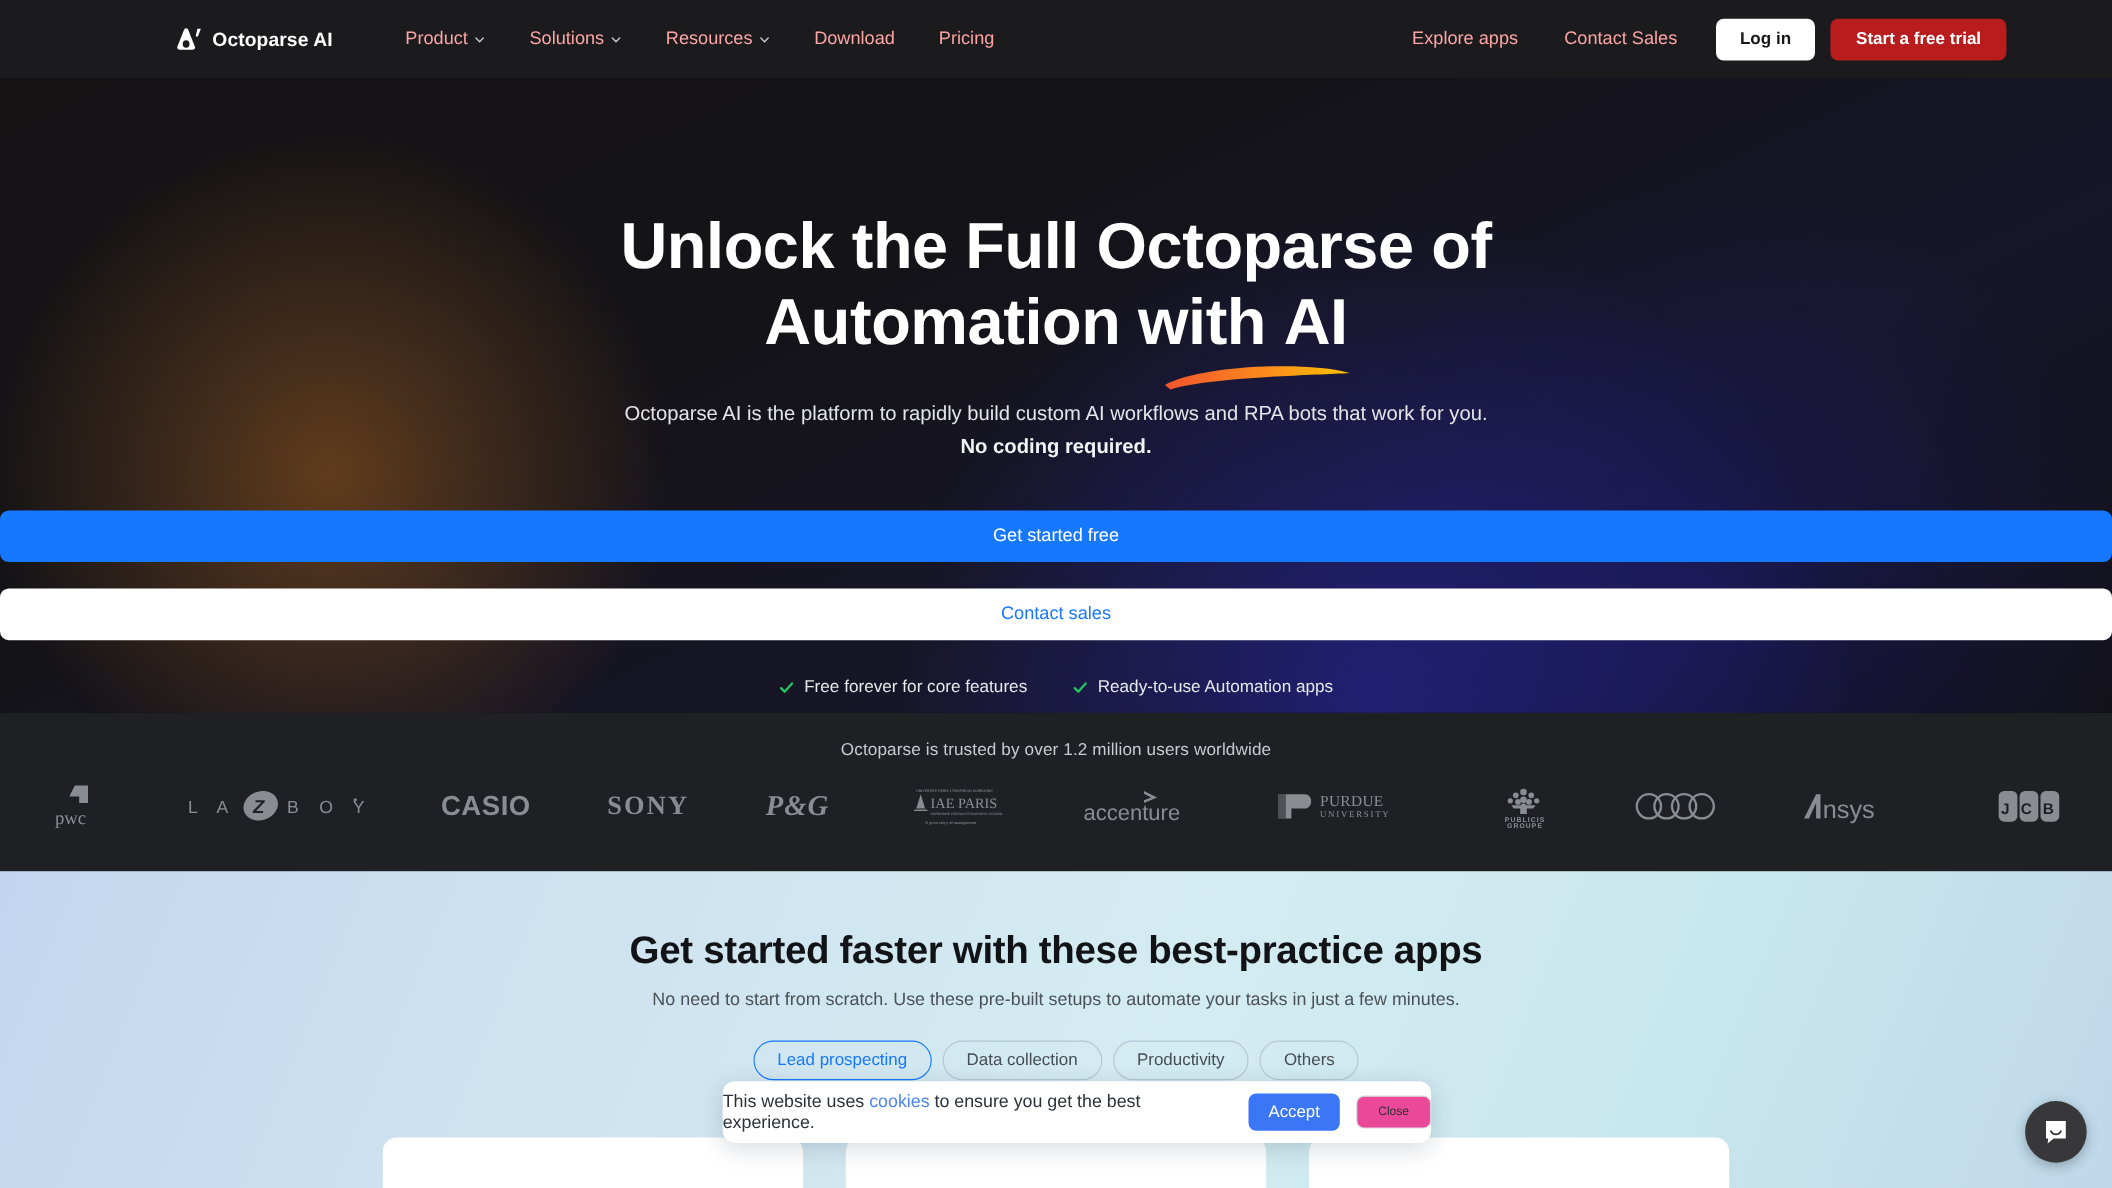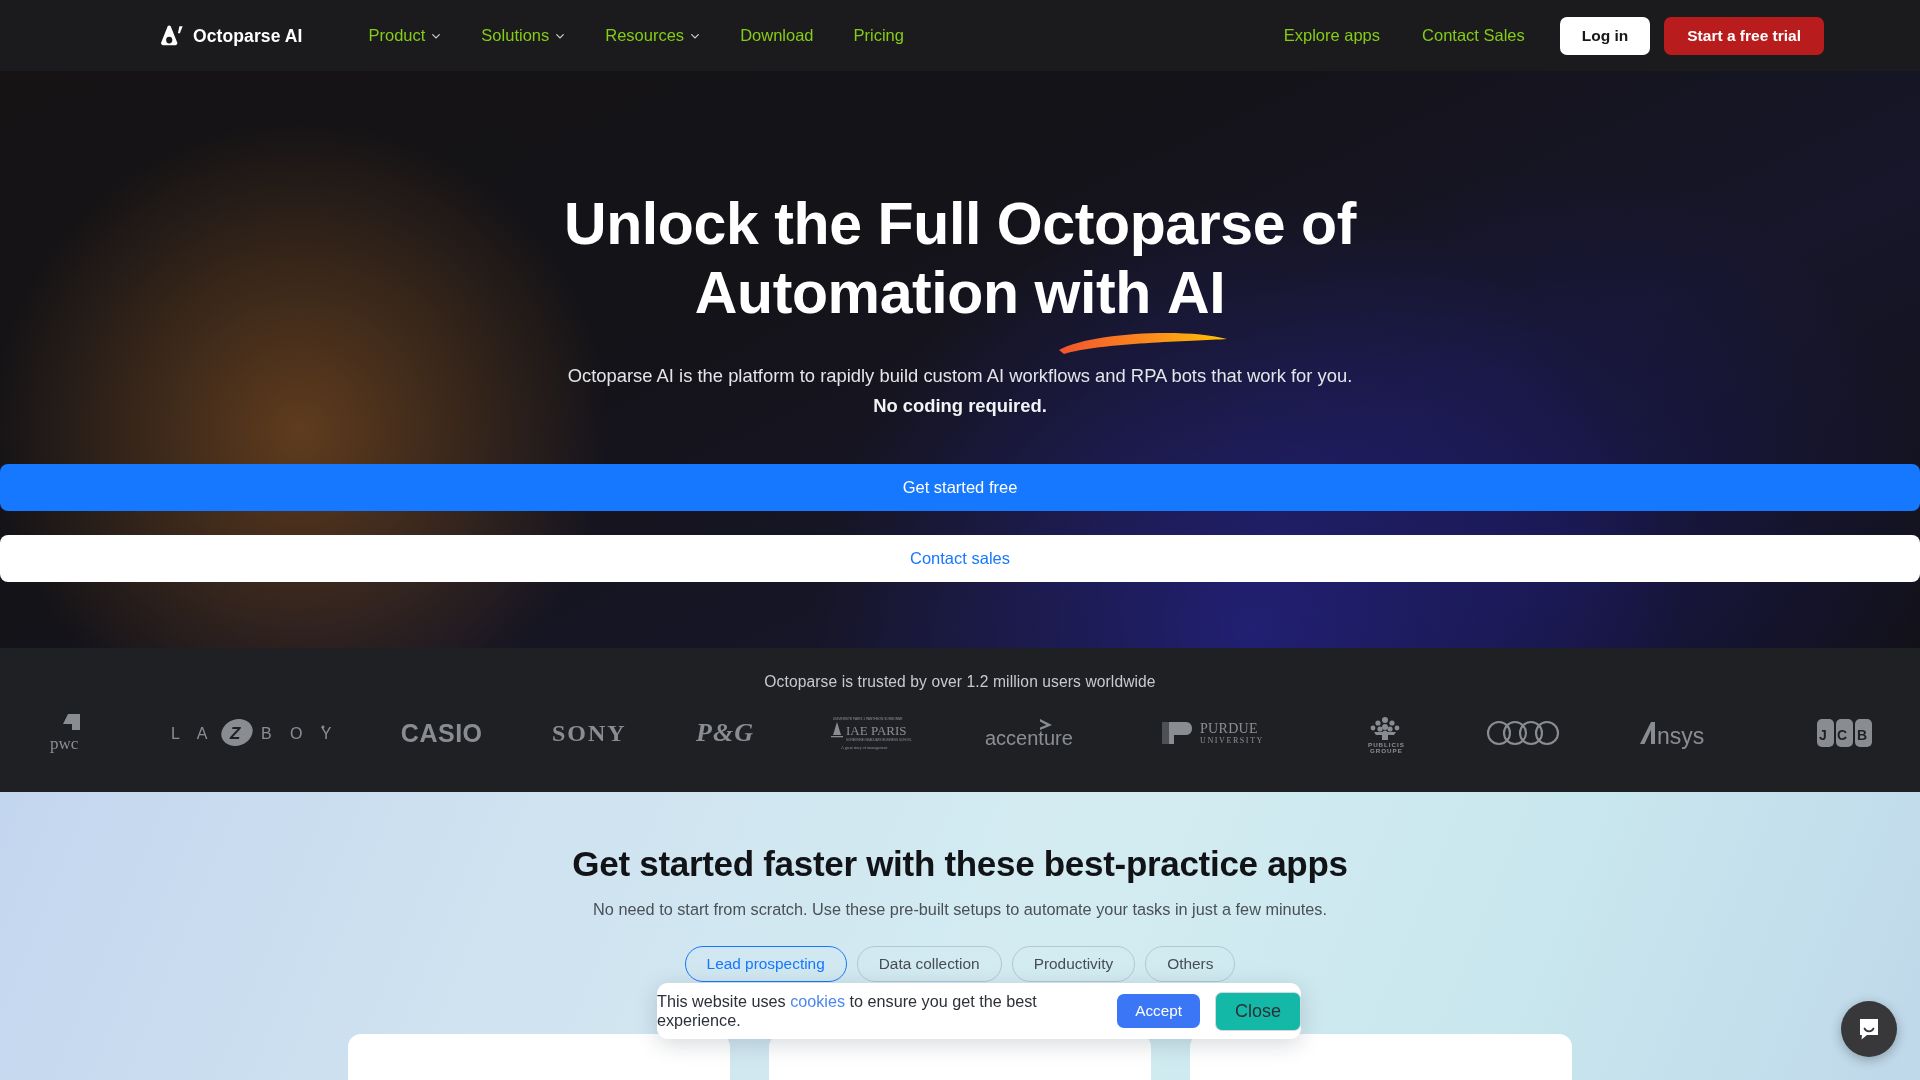--- a/index.html
+++ b/index.html
@@ -19,21 +19,21 @@
     display: flex; align-items: center;
     padding: 0 96px 0 158px;
   }
   .brand { display: flex; align-items: flex-end; gap: 9px; margin-right: 46px; }
   .brand-mark { width: 26px; height: 22px; display: block; }
   .brand-name {
     color: #ffffff; font-size: 17.5px; font-weight: 700; letter-spacing: .1px;
   }
   .nav-links { display: flex; align-items: center; gap: 0; }
   .nav-link {
-    color: #84cc16; font-size: 16.5px; font-weight: 400;
+    color: #fca5a5; font-size: 16.5px; font-weight: 400;
     padding: 8px 20px; cursor: pointer; display: flex; align-items: center; gap: 6px;
     white-space: nowrap;
   }
   .caret { width: 10px; height: 10px; display: block; opacity: .85; }
   .nav-right { margin-left: auto; display: flex; align-items: center; gap: 0; }
   .nav-right .nav-link { padding: 8px 21px; }
   .btn-login {
     background: #ffffff; color: #17171a; font-size: 15.5px; font-weight: 700;
     border: none; border-radius: 7px; padding: 10px 22px; margin-left: 14px;
     cursor: pointer; font-family: inherit;
@@ -133,22 +133,22 @@
     box-shadow: 0 5px 22px rgba(20,30,50,.17);
     display: flex; align-items: center; justify-content: center; gap: 15px;
   }
   .cookie-text { color: #2c3038; font-size: 16.2px; }
   .cookie-text a { color: #4b86f0; text-decoration: none; cursor: pointer; }
   .cookie-accept {
     background: #3b76f6; color: #fff; border: none; border-radius: 7px;
     padding: 8px 18px; font-size: 15.3px; cursor: pointer; font-family: inherit;
   }
   .cookie-close {
-    background: #14b8a6; color: #2c3038; border: 1px solid #d4d8de; border-radius: 7px;
-    padding: 8px 19px; font-size: 18px; cursor: pointer; font-family: inherit;
+    background: #ec4899; color: #2c3038; border: 1px solid #d4d8de; border-radius: 7px;
+    padding: 8px 19px; font-size: 11px; cursor: pointer; font-family: inherit;
   }
 
   
   .chat {
     position: absolute; z-index: 70; right: 23px; bottom: 23px;
     width: 56px; height: 56px; border-radius: 50%; background: #38383a;
     display: flex; align-items: center; justify-content: center; cursor: pointer;
     box-shadow: 0 3px 12px rgba(0,0,0,.28);
   }
 </style>
@@ -217,20 +217,34 @@
       <p class="hero-sub">
         <span>Octoparse AI is the platform to rapidly build custom AI workflows and RPA bots that work for you.</span><br>
         <b>No coding required.</b>
       </p>
 
       <div class="cta-row">
         <button class="btn-primary">Get started free</button>
         <button class="btn-secondary">Contact sales</button>
       </div>
 
+      <div class="feat-row">
+        <div class="feat">
+          <svg class="check" viewBox="0 0 14 14">
+              <path d="M2 7.6 L5.3 10.9 L12 3.3" stroke="#22c55e" stroke-width="2.1" fill="none" stroke-linecap="round" stroke-linejoin="round"></path>
+            </svg>
+          <span>Free forever for core features</span>
+        </div>
+        <div class="feat">
+          <svg class="check" viewBox="0 0 14 14">
+              <path d="M2 7.6 L5.3 10.9 L12 3.3" stroke="#22c55e" stroke-width="2.1" fill="none" stroke-linecap="round" stroke-linejoin="round"></path>
+            </svg>
+          <span>Ready-to-use Automation apps</span>
+        </div>
+      </div>
     </div>
   </section>
 
   <section class="trusted">
     <div class="trusted-label">Octoparse is trusted by over 1.2 million users worldwide</div>
 
     <div class="logo-strip">
 
       <div class="logo">
         <svg width="56" height="44" viewBox="0 0 56 44">

